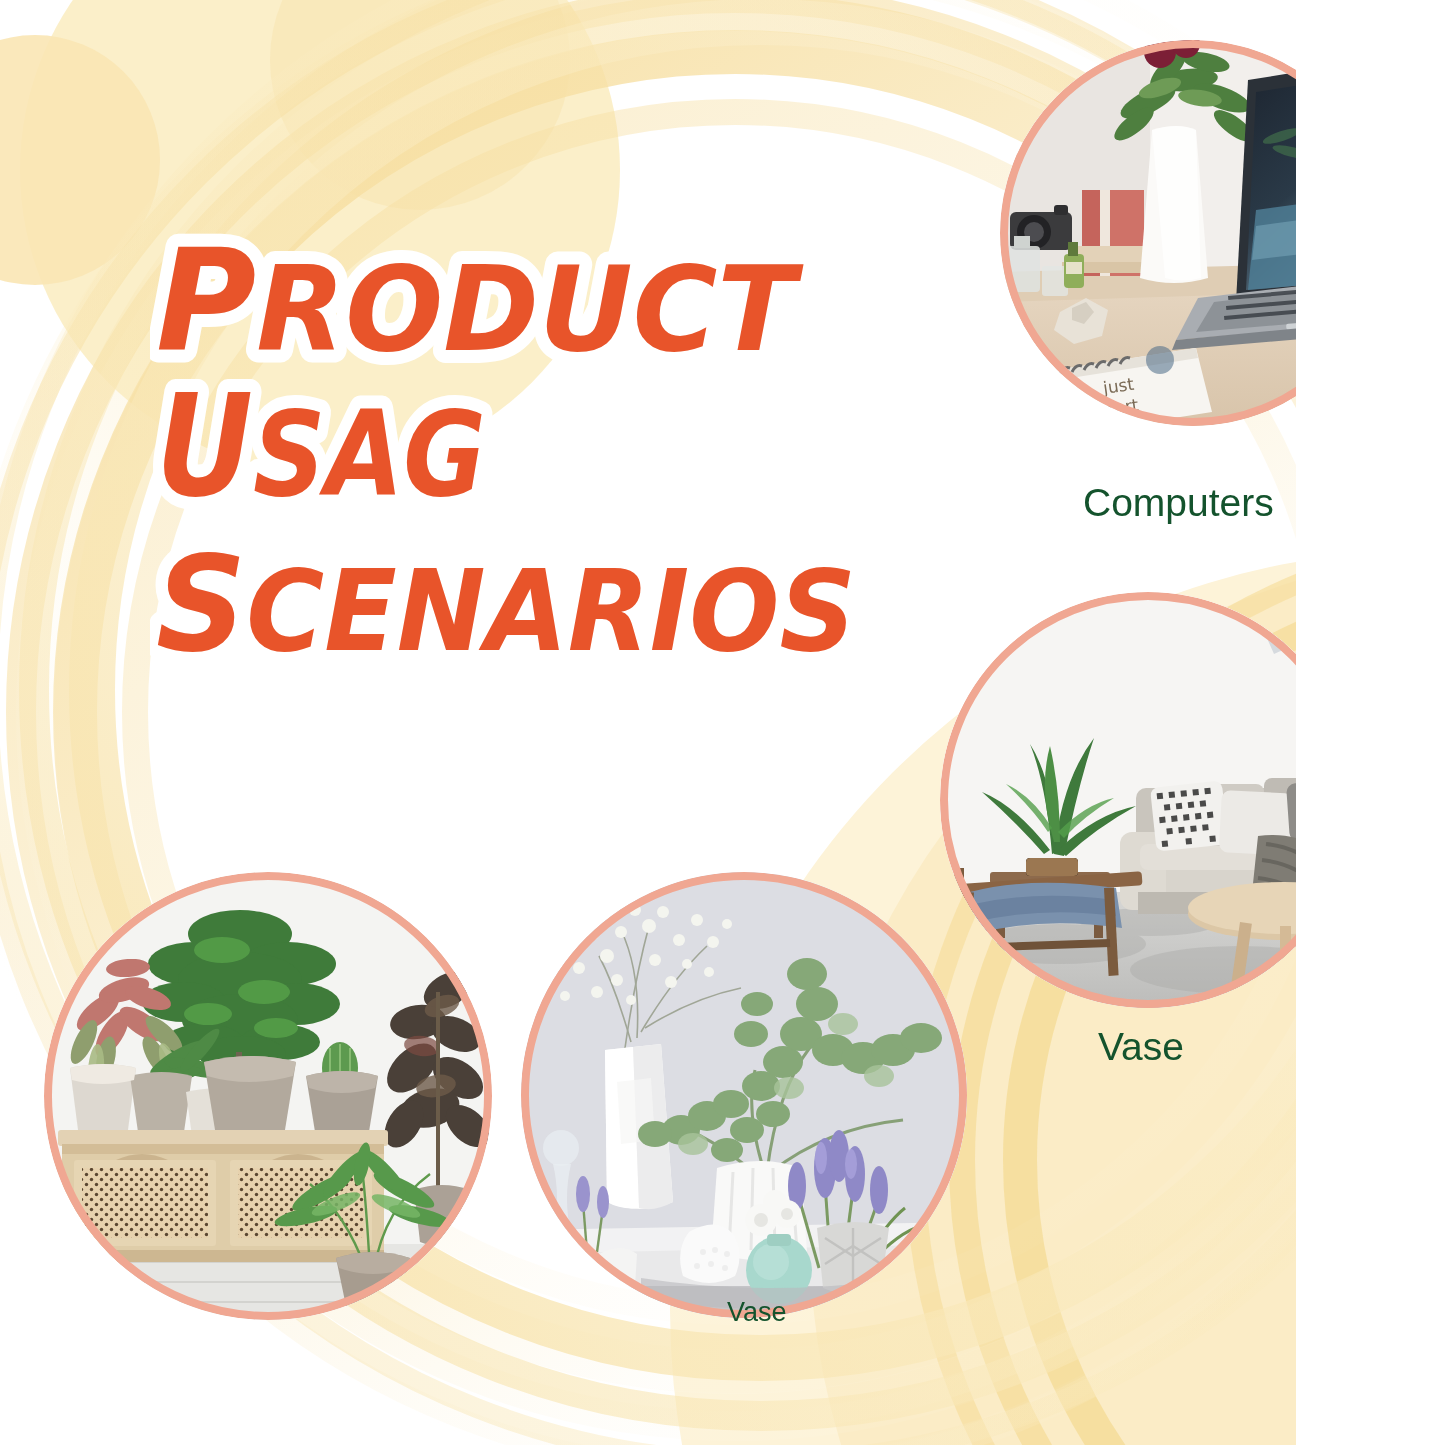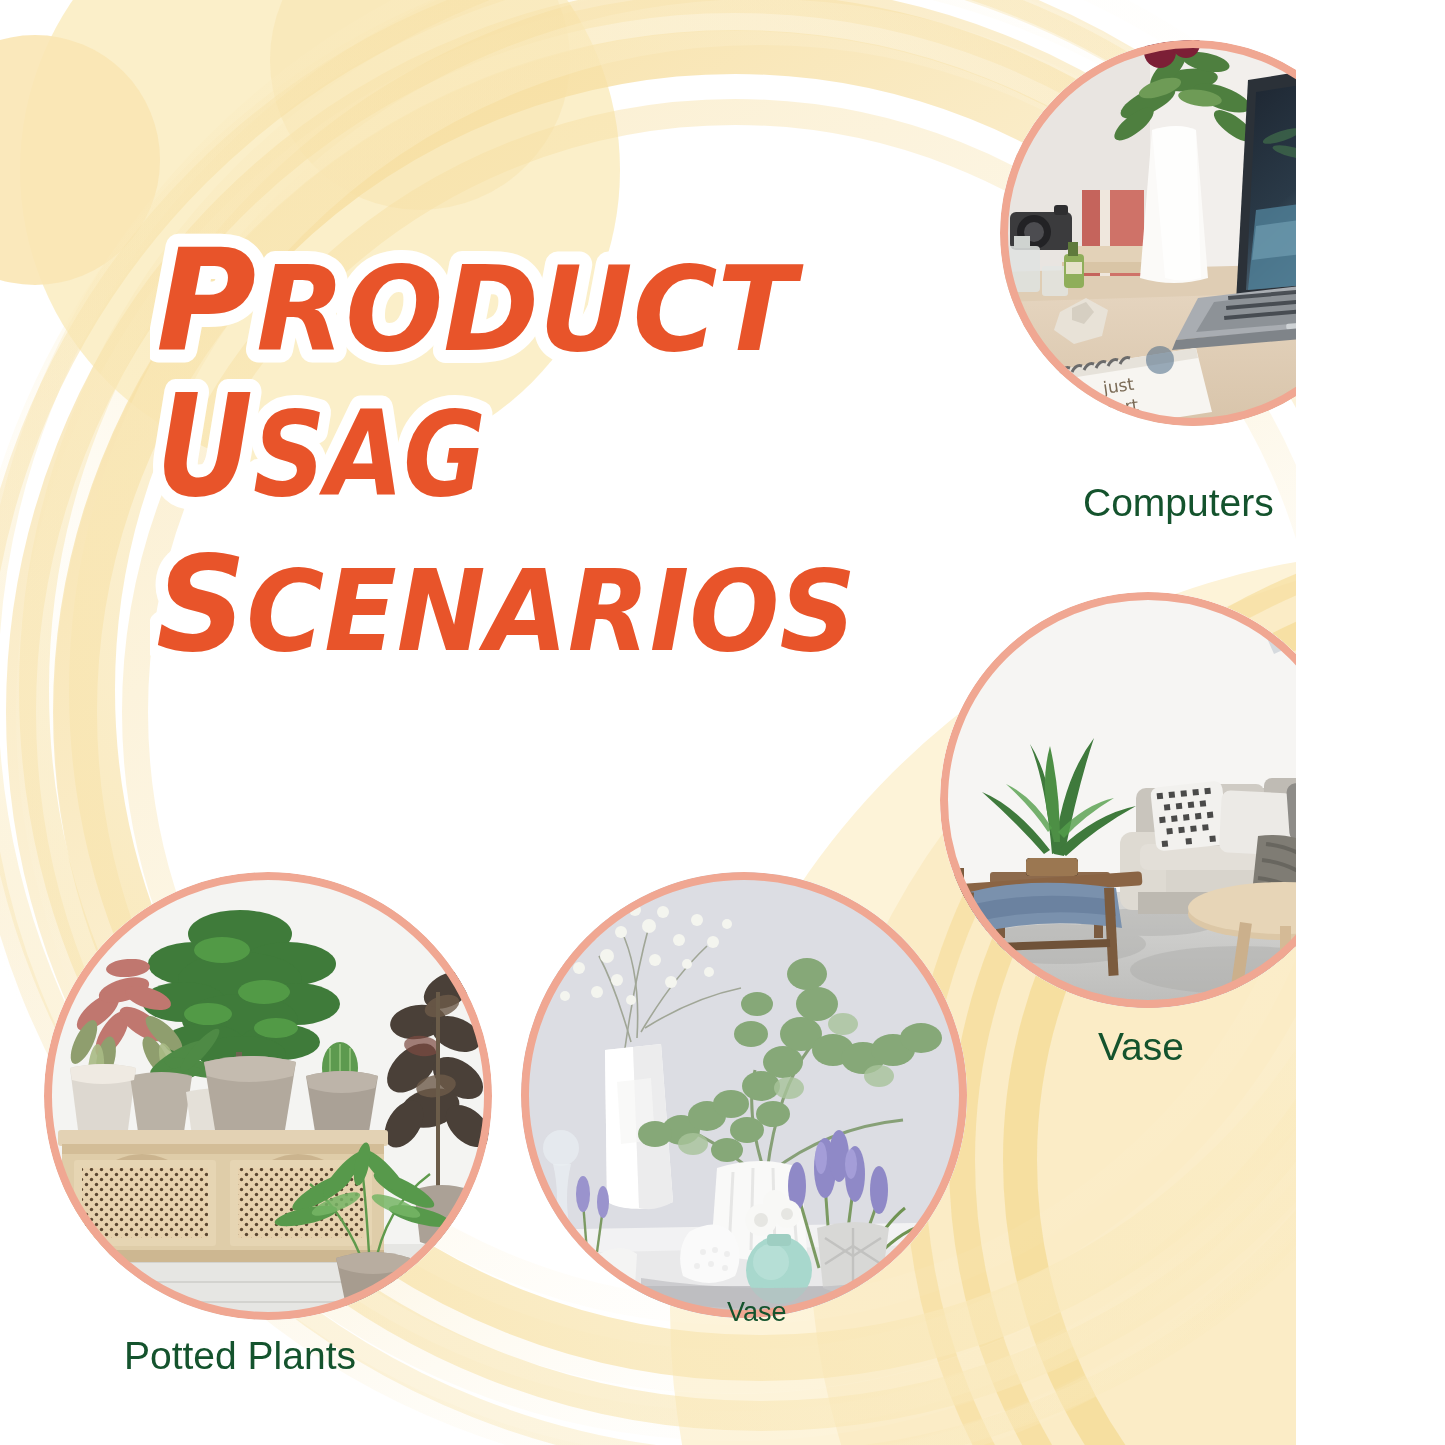--- a/index.html
+++ b/index.html
@@ -729,15 +729,14 @@
             <ellipse cx="292" cy="332" rx="26" ry="7" transform="rotate(-22 292 332)"></ellipse>
             <ellipse cx="352" cy="334" rx="26" ry="7" transform="rotate(22 352 334)"></ellipse>
           </g>
           <path d="M292 386 q38 -12 74 0 l-10 48 q-28 12 -54 0 Z" fill="#a79c8f"></path>
           <path d="M292 386 q38 -12 74 0 l-3 10 q-34 12 -68 0 Z" fill="#b8ada0"></path>
         </g>
       </g>
     </svg>
     <div class="ring" style="border:8px solid #f0a792;"></div>
   </div>
-  <div class="label" id="l-potted">Potted Plants</div>
 
 </div>
 
 </body></html>

